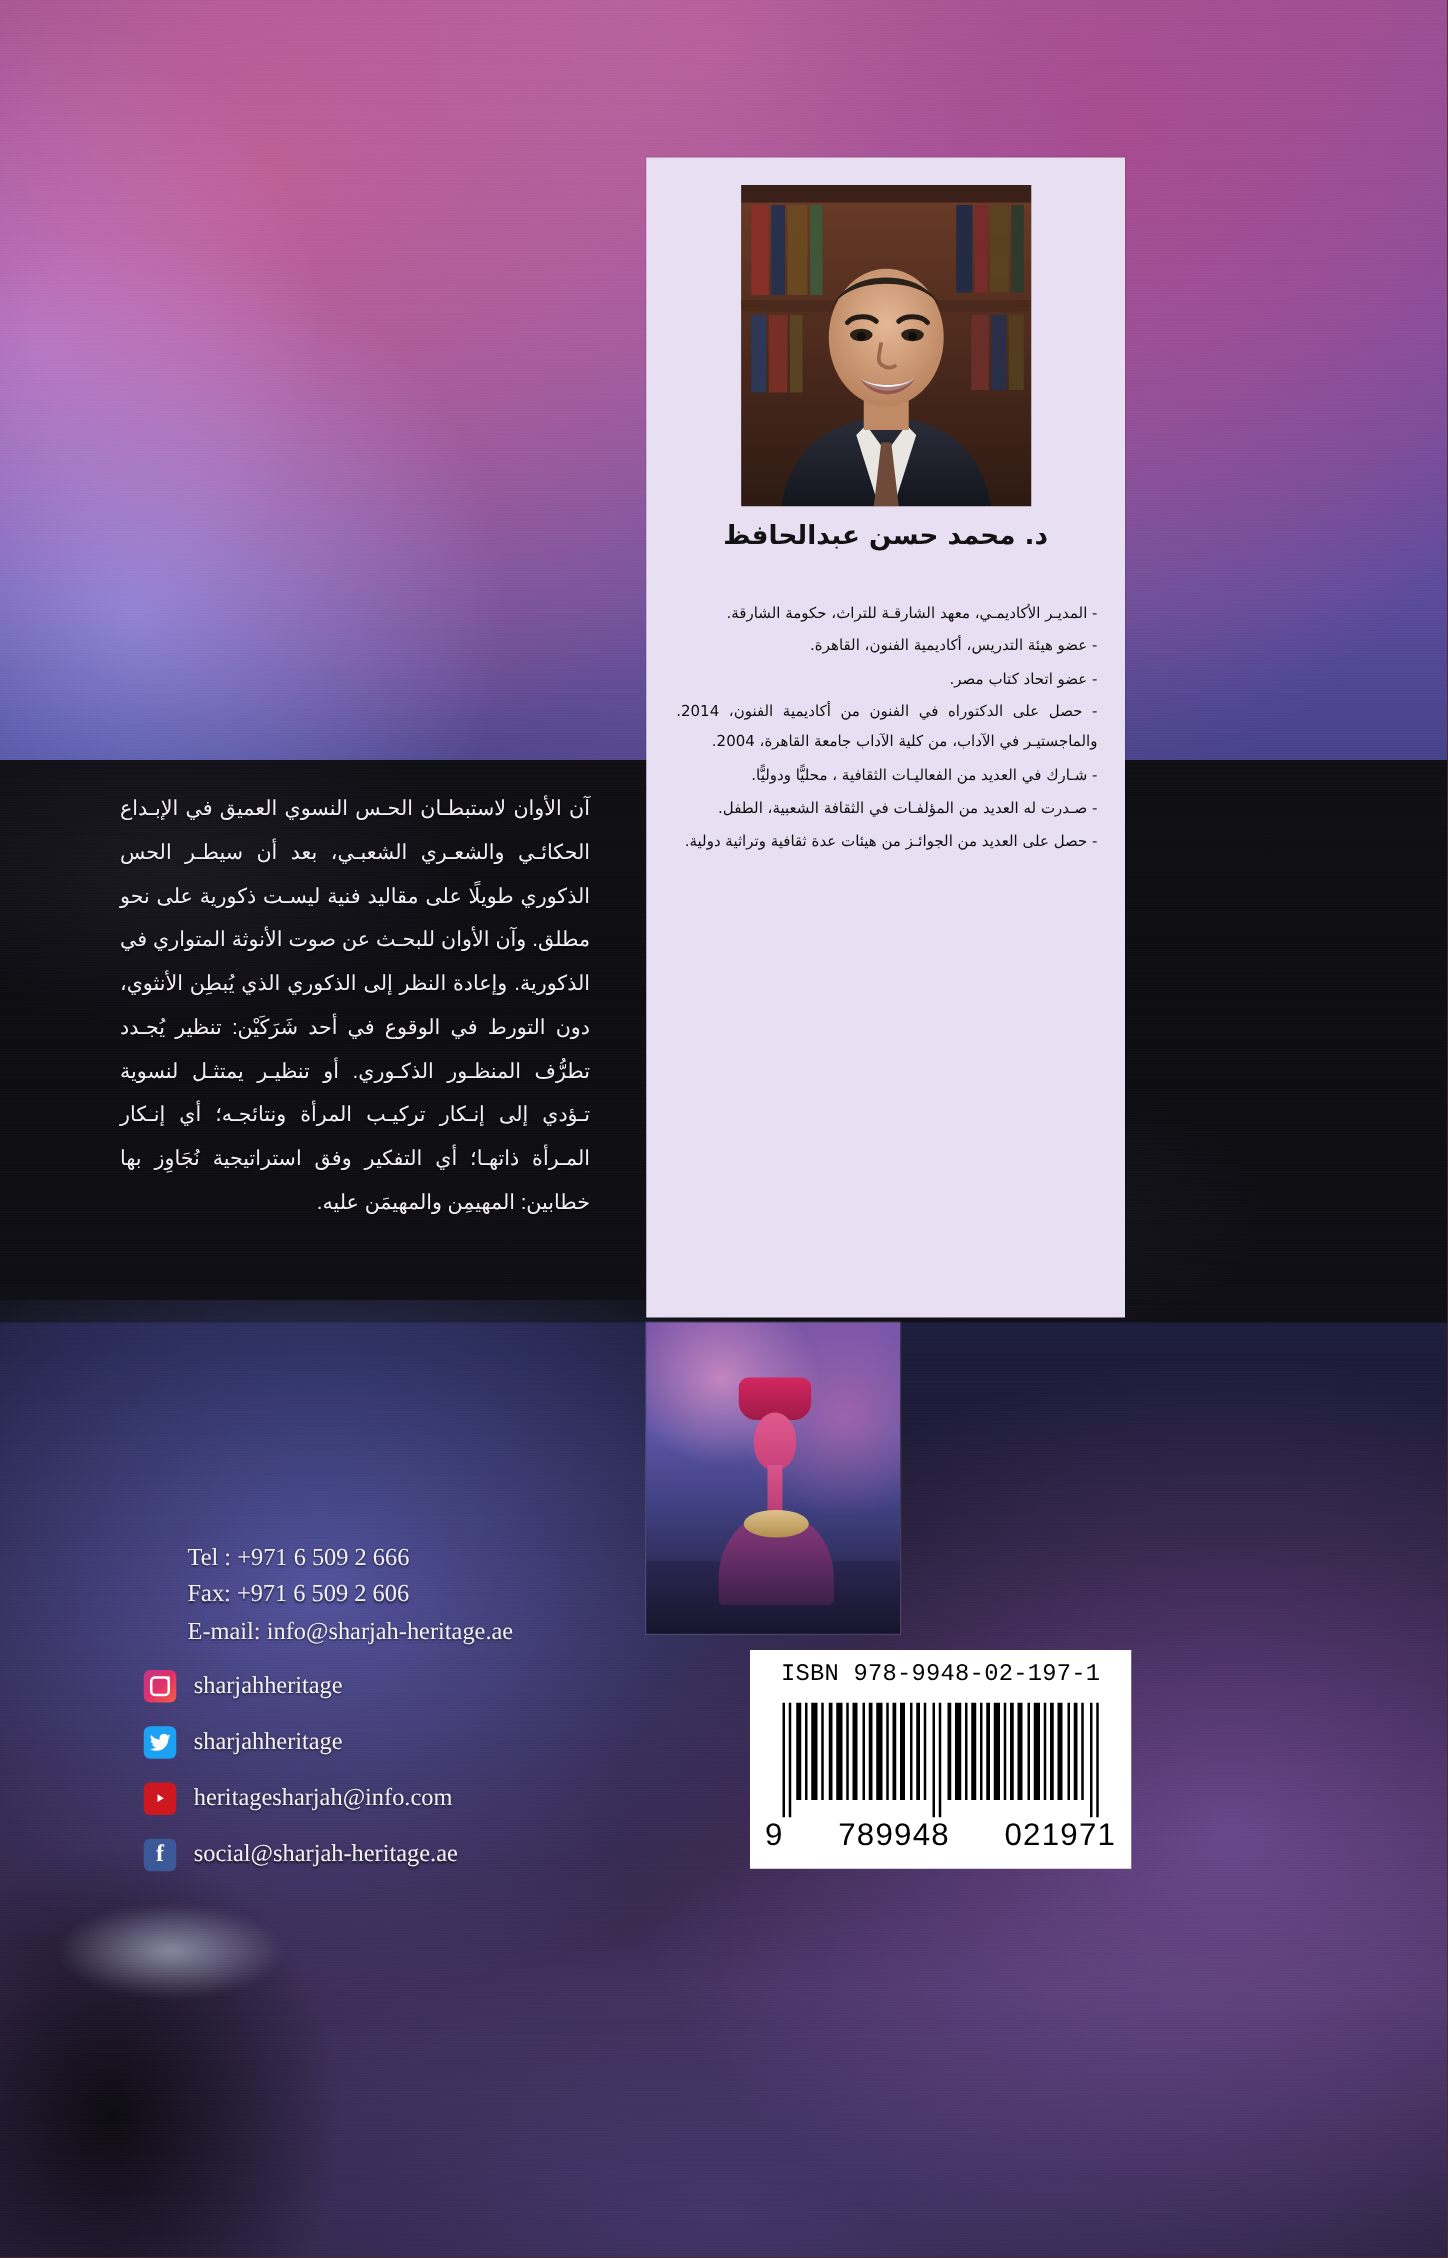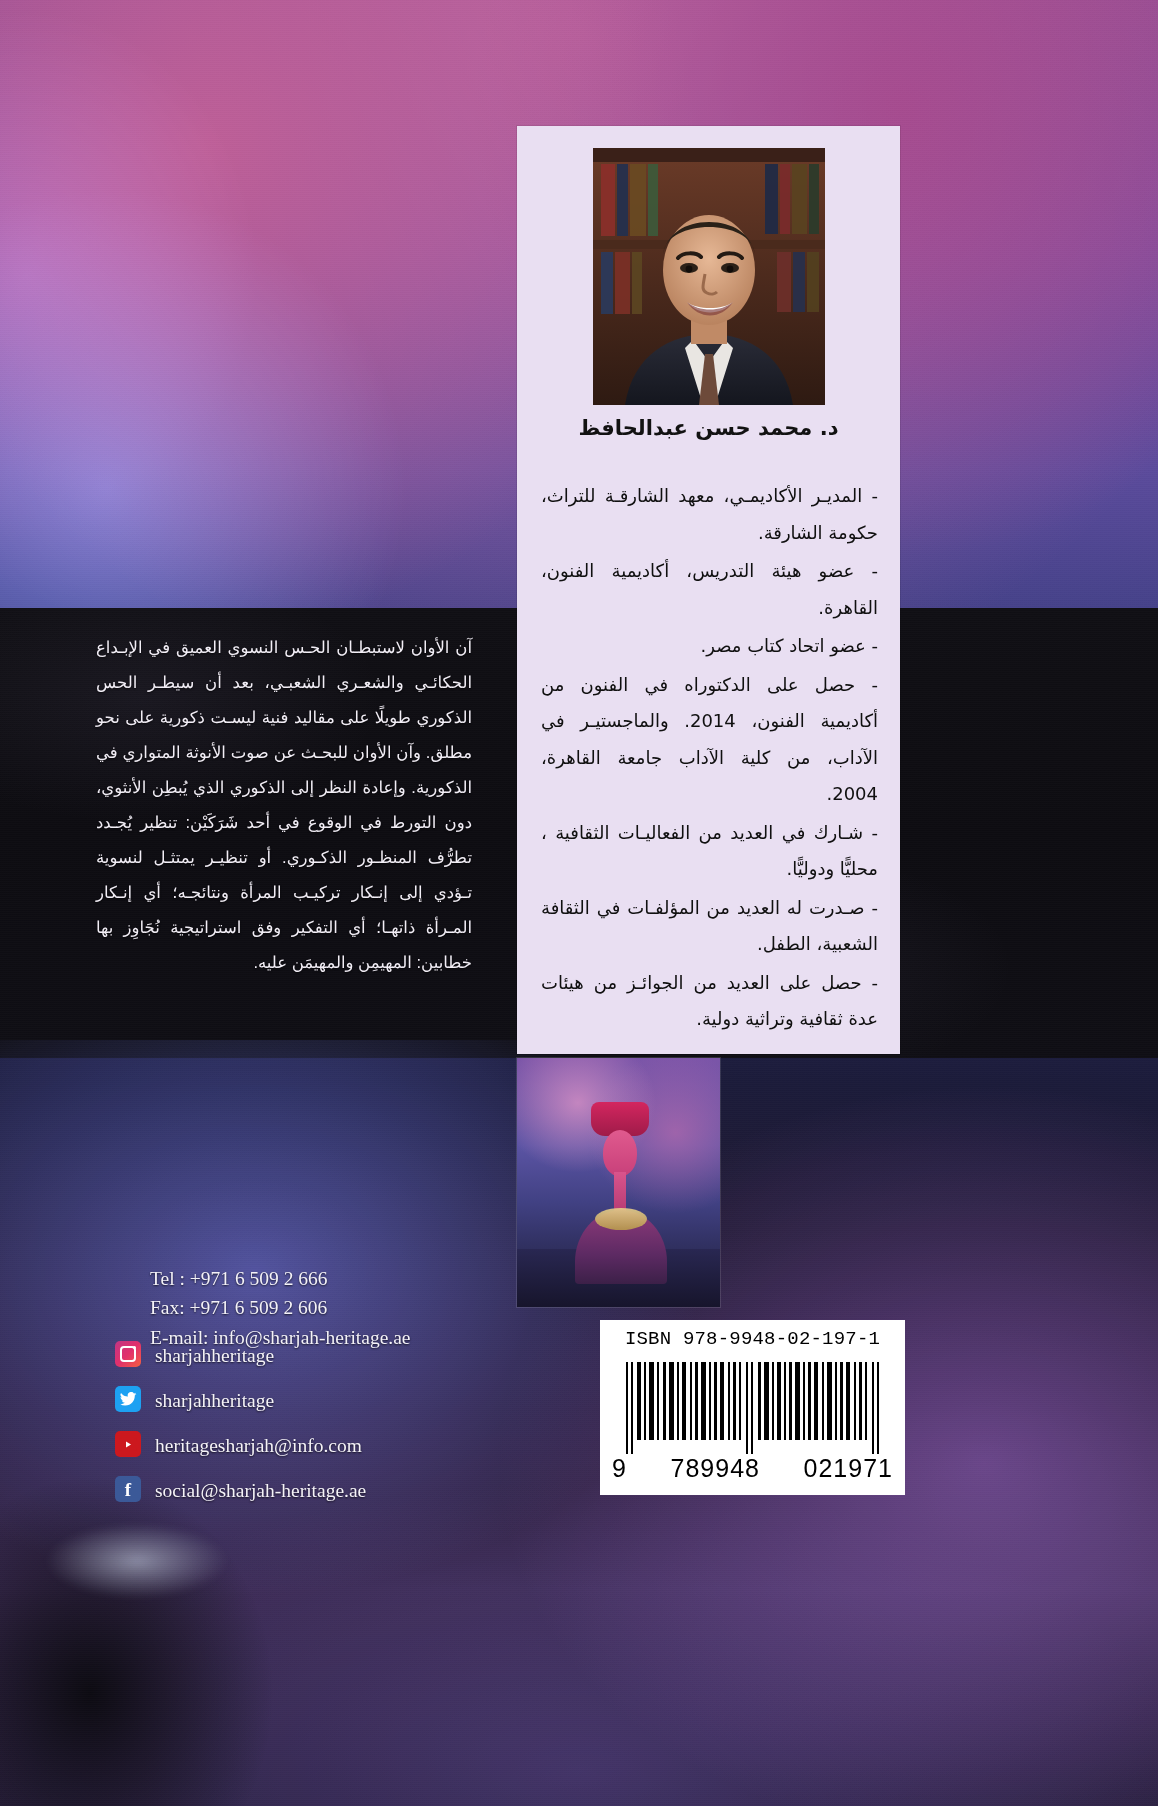--- a/index.html
+++ b/index.html
@@ -115,21 +115,21 @@
     font-size: 21px;
     color: #121212;
     letter-spacing: 0px;
   }
   .author-bio {
     position: absolute;
     top: 352px;
     right: 22px;
     left: 24px;
     font-family: "DejaVu Sans", sans-serif;
-    font-size: 18px;
+    font-size: 12px;
     line-height: 2.03;
     color: #101010;
     text-align: justify;
   }
   .author-bio p {
     margin: 0 0 2px 0;
   }
 
   
   .blurb {
@@ -209,33 +209,32 @@
   .contact {
     position: absolute;
     left: 150px;
     top: 1232px;
     width: 330px;
     color: #f4f2f8;
     font-family: "Liberation Serif", serif;
     font-size: 19.5px;
     line-height: 1.5;
     text-shadow: 0 1px 2px rgba(0,0,0,0.7);
-    margin-top: 32px;
   }
   .contact div { white-space: nowrap; }
 
   .social {
     position: absolute;
     left: 115px;
     top: 1330px;
     width: 360px;
   }
   .social-row {
     display: flex;
-    align-items: flex-end;
+    align-items: center;
     height: 37px;
     margin-bottom: 8px;
   }
   .social-icon {
     width: 26px;
     height: 26px;
     border-radius: 5px;
     flex: 0 0 26px;
     display: flex;
     align-items: center;

